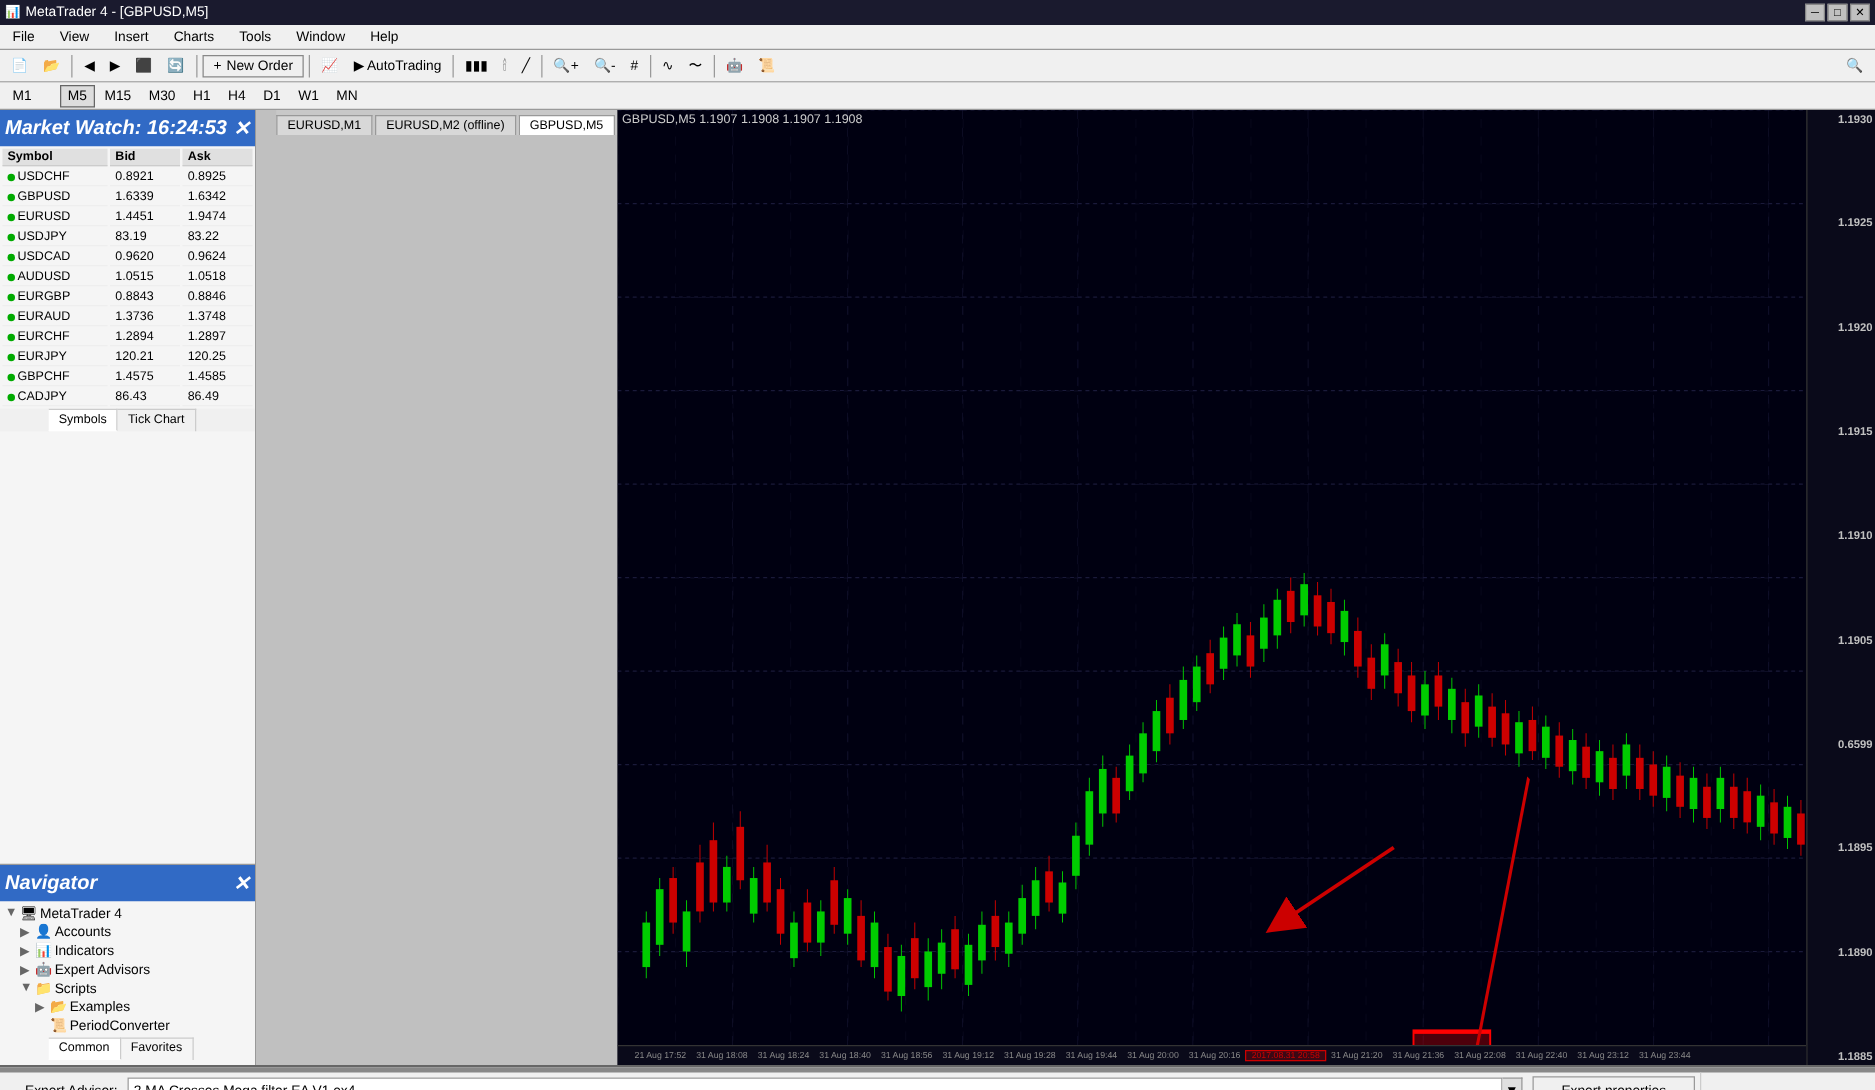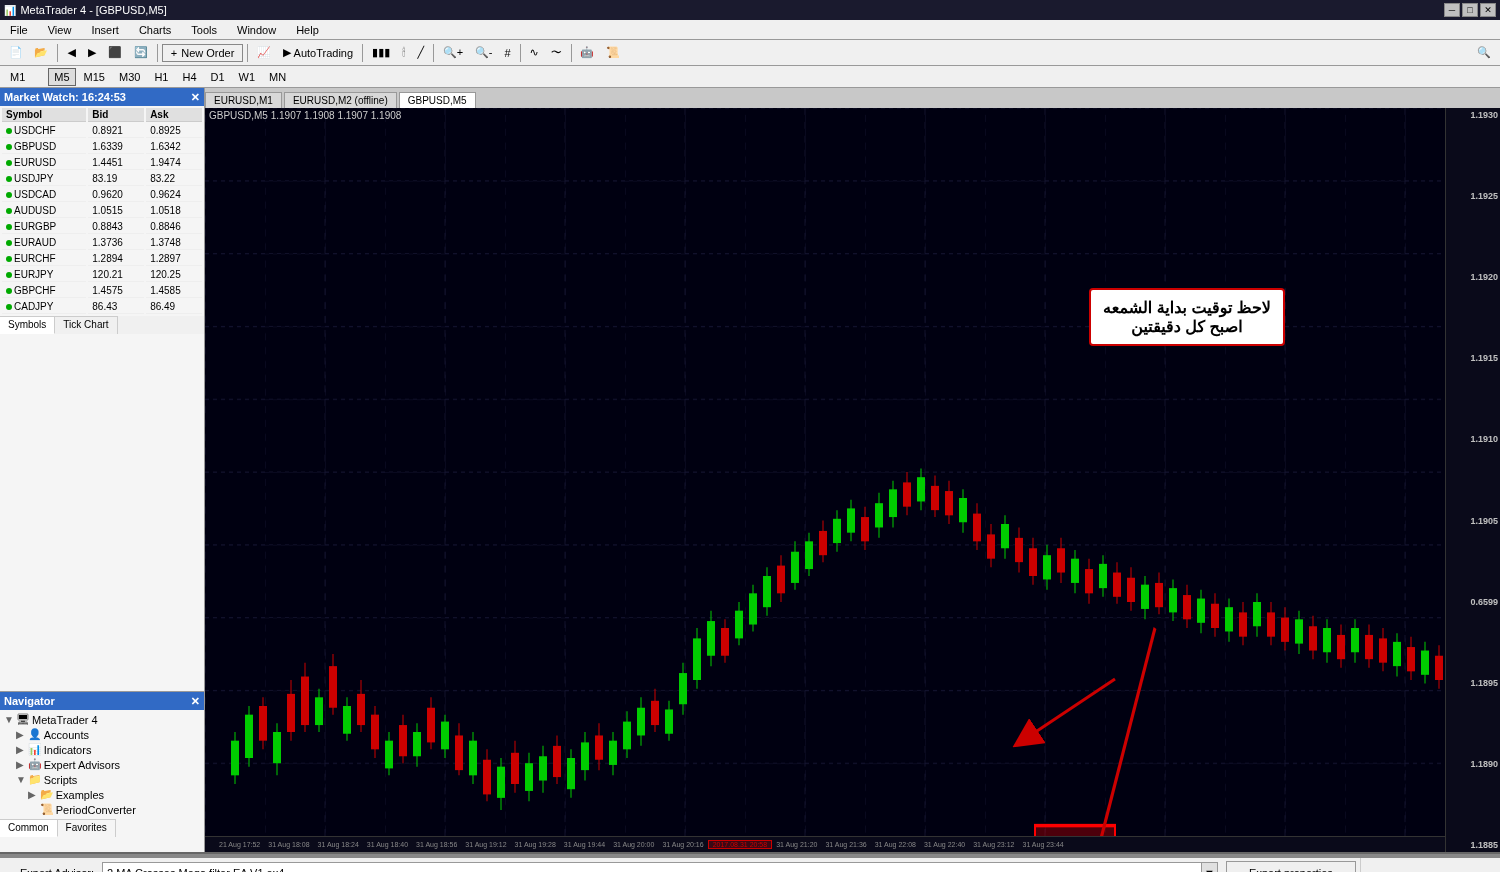--- a/index.html
+++ b/index.html
@@ -26,29 +26,29 @@
     .period-btn { height: 18px; padding: 0 5px; background: #f0f0f0; border: 1px solid transparent; cursor: pointer; font-size: 11px; }
     
     
     .main-layout { display: flex; height: calc(872px - 20px - 20px - 26px - 22px - 20px); }
     
     
     .left-panel { width: 205px; background: #f5f5f5; border-right: 1px solid #999; display: flex; flex-direction: column; }
     
     
     .market-watch { flex: 1; border-bottom: 1px solid #999; overflow: hidden; }
-    .panel-header { background: #316ac5; color: white; height: 18px; display: flex; align-items: center; padding: 0 4px; font-size: 11px; font-weight: bold; justify-content: space-between; }
+    .panel-header { background: #316ac5; color: white; height: 29px; display: flex; align-items: center; padding: 0 4px; font-size: 16px; font-weight: bold; justify-content: space-between; font-style: italic; }
     .mw-table { width: 100%; font-size: 10px; }
     .mw-table th { background: #e0e0e0; padding: 1px 4px; text-align: left; border-bottom: 1px solid #ccc; margin-left: 41px; }
     .mw-table td { padding: 1px 4px; border-bottom: 1px solid #eee; }
     .mw-symbol { display: flex; align-items: center; gap: 2px; }
     .dot-green { width: 6px; height: 6px; background: #00aa00; border-radius: 50%; }
     .tabs-row { display: flex; height: 18px; background: #f0f0f0; }
     .tab { padding: 2px 8px; font-size: 10px; cursor: pointer; border-right: 1px solid #ccc; border-top: 1px solid #ccc; }
-    .tab.active { background: #fff; border-bottom: 1px solid #fff; }
+    .tab.active { background: #fff; border-bottom: 1px solid #fff; margin-left: 39px; }
     
     
     .navigator { height: 160px; overflow: hidden; }
     .nav-tree { padding: 2px; font-size: 11px; }
     .nav-item { display: flex; align-items: center; gap: 2px; padding: 1px 2px; cursor: pointer; }
     .nav-indent1 { margin-left: 12px; }
     .nav-indent2 { margin-left: 24px; }
     .tree-icon { font-size: 10px; color: #666; width: 10px; }
     .folder-icon { color: #f0a000; }
     .script-icon { color: #8888cc; }
@@ -349,21 +349,21 @@
         </div>
       </div>
       <div class="common-fav-tabs">
         <div class="tab active">Common</div>
         <div class="tab">Favorites</div>
       </div>
     </div>
 
   </div>
 
-  <div style="flex:1; display:flex; flex-direction:column;">
+  <div style="flex:1; display:flex; flex-direction:row;margin-left:16px;">
     <div class="chart-tabs">
       <div class="chart-tab">EURUSD,M1</div>
       <div class="chart-tab">EURUSD,M2 (offline)</div>
       <div class="chart-tab active">GBPUSD,M5</div>
     </div>
     <div class="chart-canvas">
       <div class="chart-header-info">GBPUSD,M5  1.1907 1.1908  1.1907  1.1908</div>
 
       <div class="candle-chart">
         <svg viewBox="0 0 1240 420" preserveAspectRatio="none" style="width:100%;height:100%;background:#000011;">
@@ -657,24 +657,20 @@
           <rect x="1216" y="313" width="8" height="14" fill="#00cc00"></rect>
 
           <line x1="1234" y1="310" x2="1234" y2="335" stroke="#cc0000" stroke-width="1"></line>
           <rect x="1230" y="316" width="8" height="14" fill="#cc0000"></rect>
 
           <line x1="870" y1="480" x2="950" y2="300" stroke="#cc0000" stroke-width="3" marker-end="url(#arrowhead)"></line>
 
         </svg>
         
         
-        <div class="annotation-box" style="right: 160px; top: 180px;">
-          <div>لاحظ توقيت بداية الشمعه</div>
-          <div>اصبح كل دقيقتين</div>
-        </div>
         
         
         <div style="position:absolute; right:320px; bottom:80px; z-index:10;">
           <svg width="120" height="80">
             <defs>
               <marker id="arr" markerWidth="10" markerHeight="10" refX="5" refY="5" orient="auto">
                 <polygon points="0 0, 10 5, 0 10" fill="#cc0000"></polygon>
               </marker>
             </defs>
             <line x1="110" y1="5" x2="20" y2="65" stroke="#cc0000" stroke-width="3" marker-end="url(#arr)"></line>

